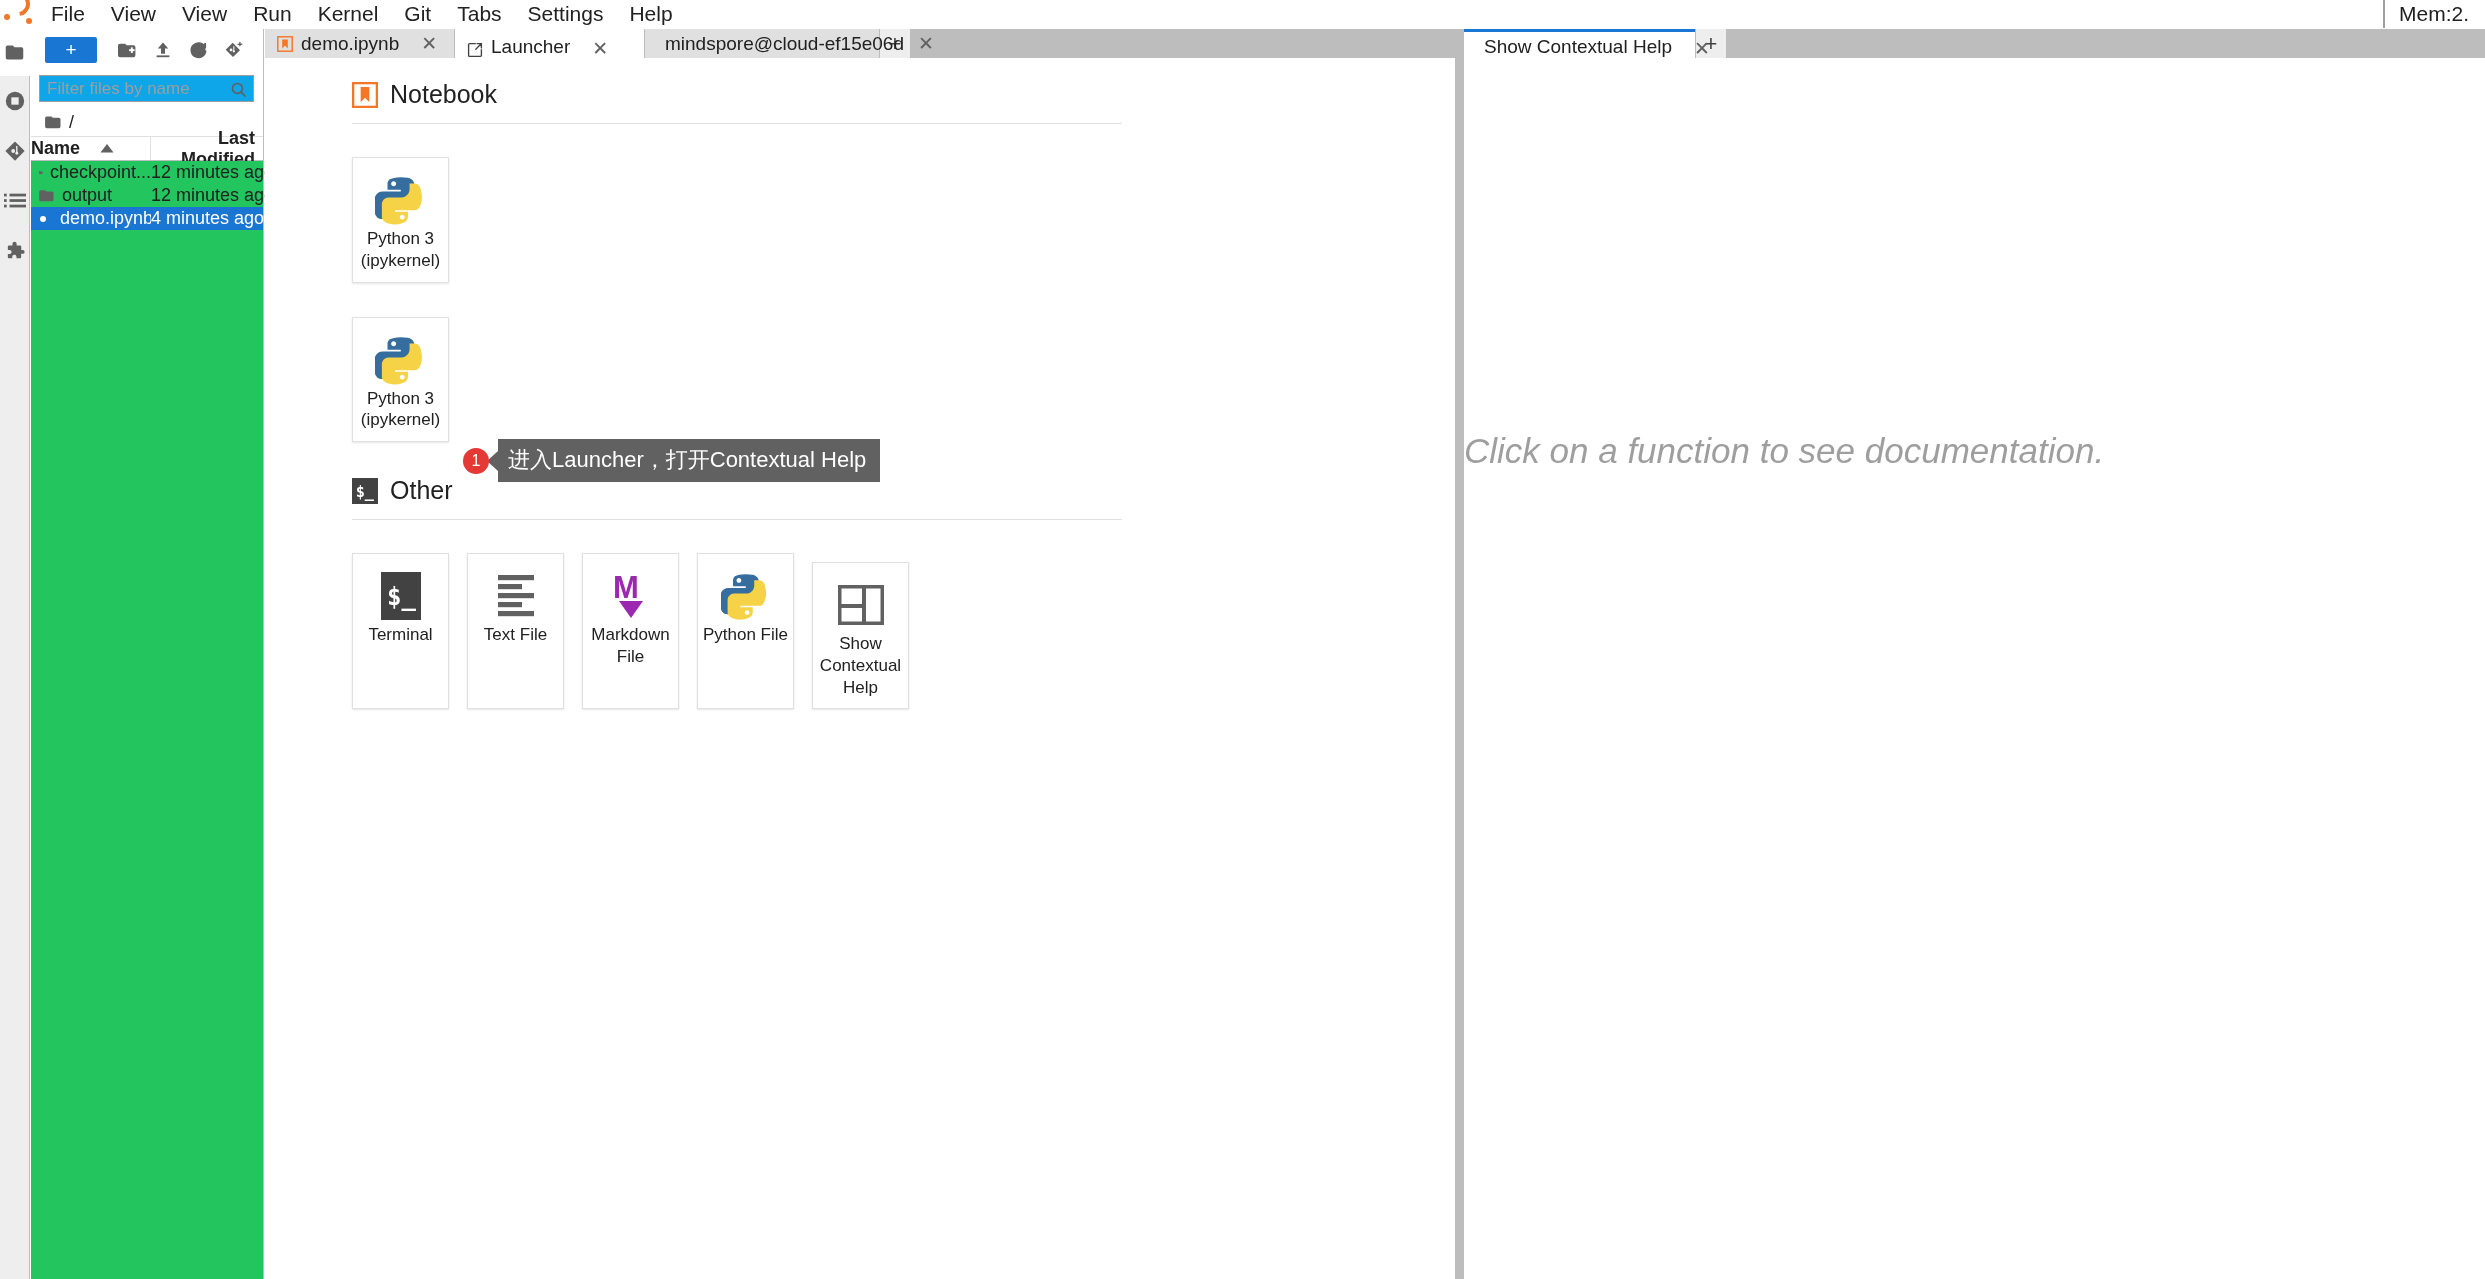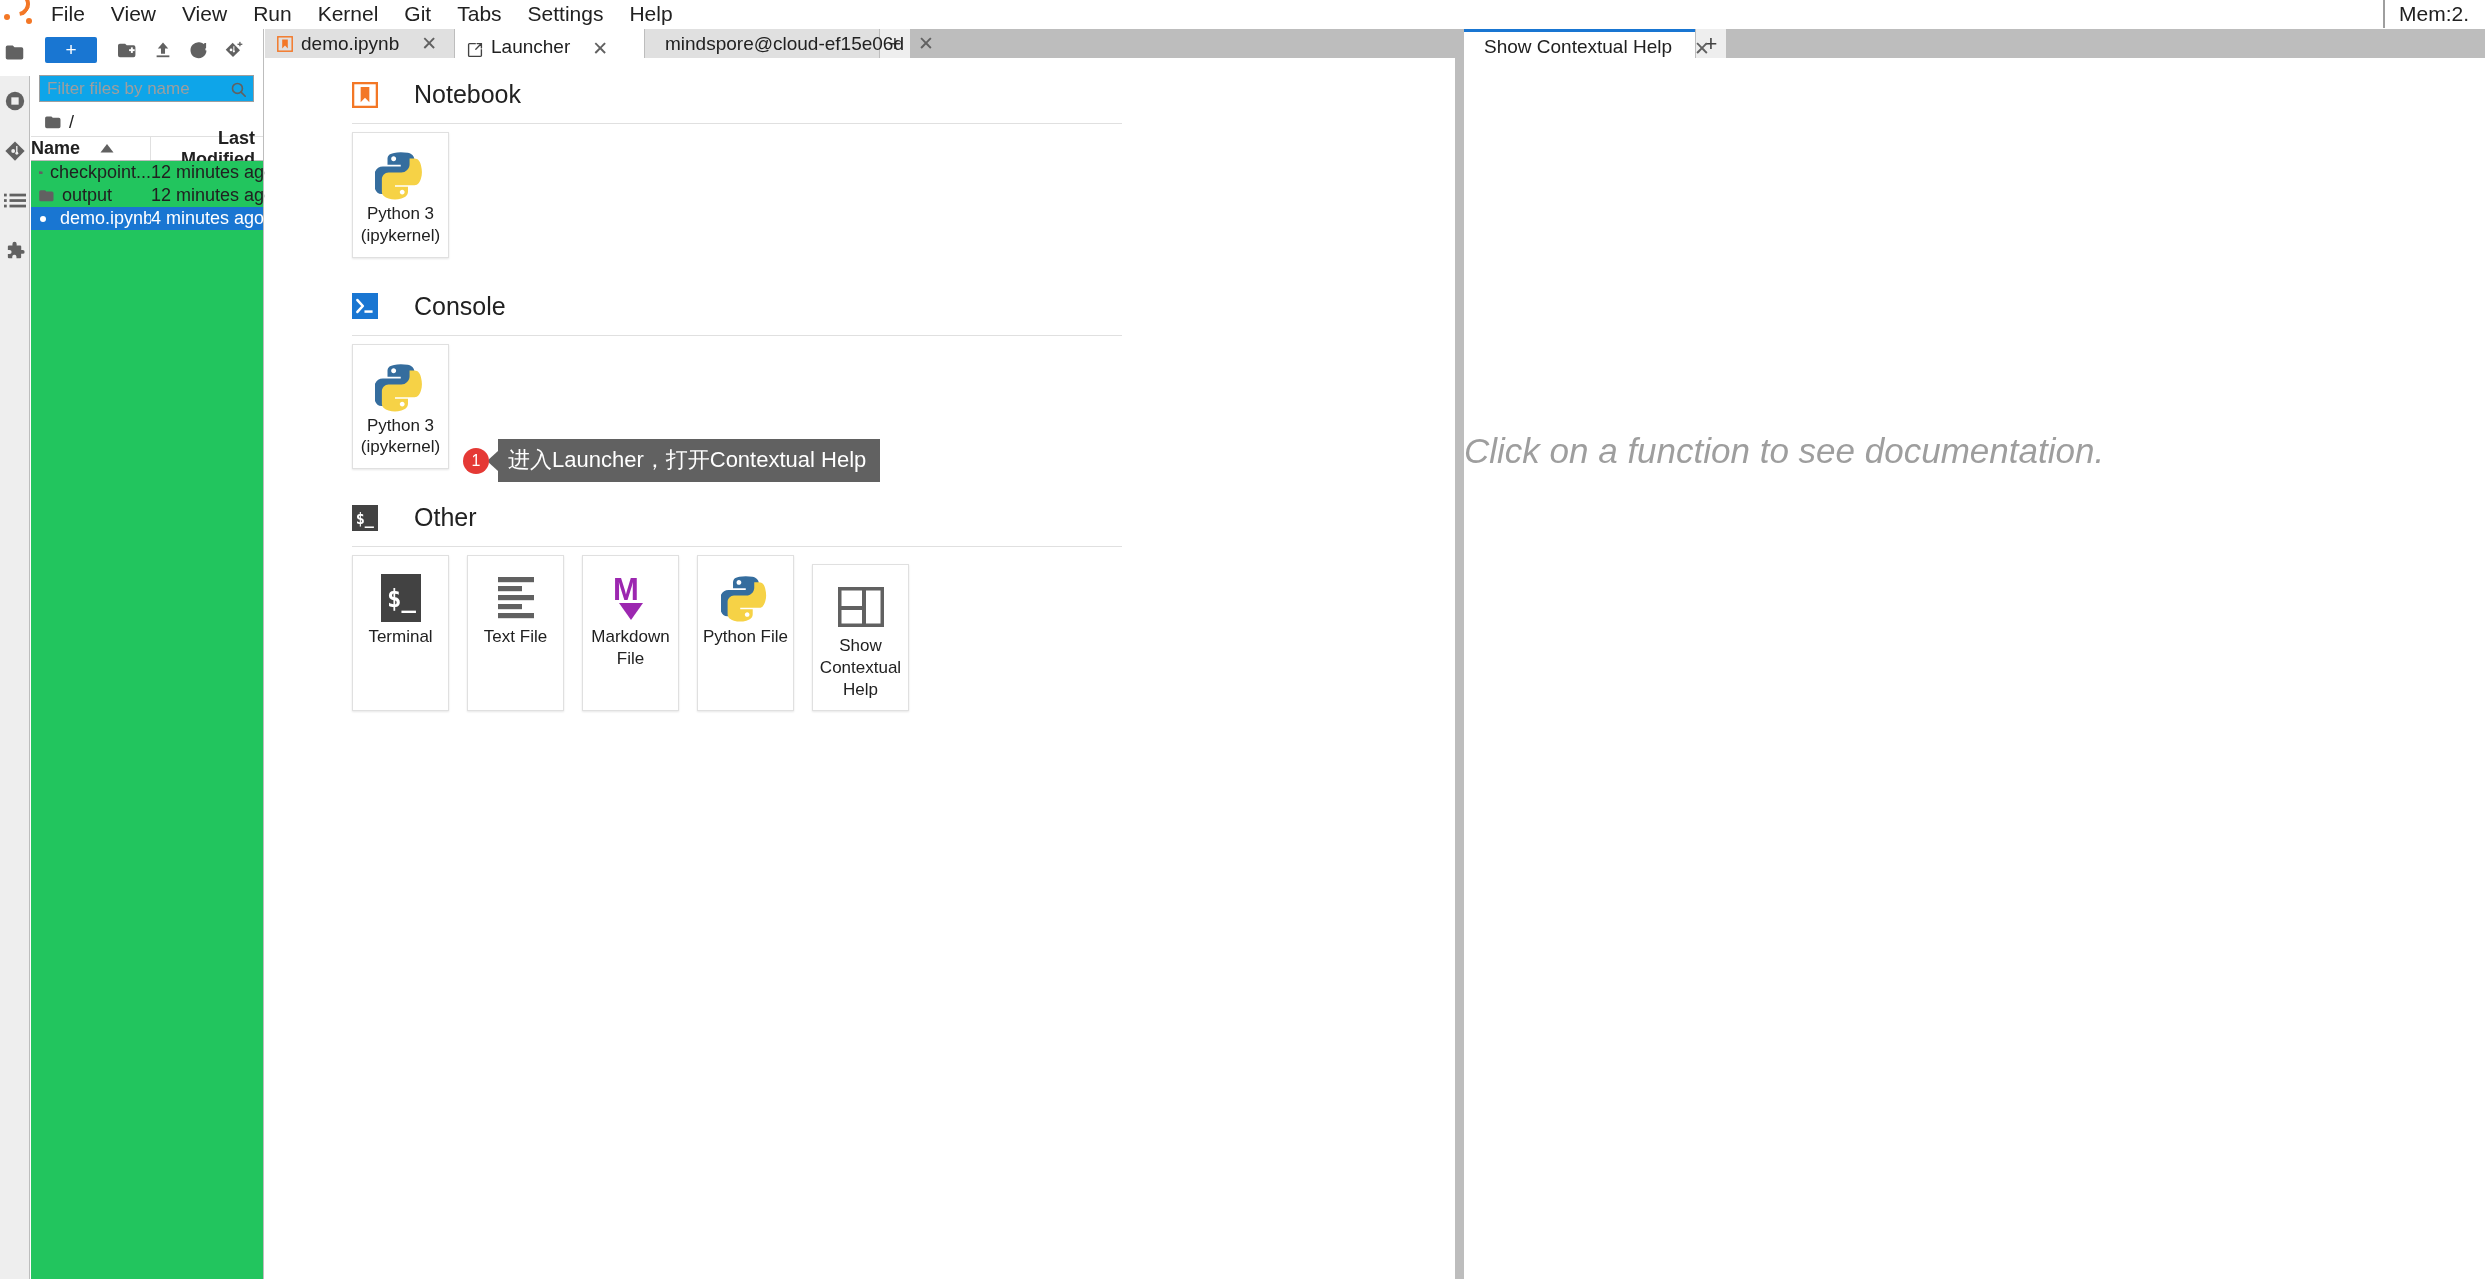--- a/index.html
+++ b/index.html
@@ -226,24 +226,24 @@
     flex: 1 1 auto;
     background: #ffffff;
     overflow: hidden;
     position: relative;
     padding-left: 87px;
     padding-top: 22px;
   }
   .lc-section { width: 770px; }
   .lc-head {
     display: flex; align-items: center;
-    gap: 36px;
+    gap: 12px;
     padding-bottom: 14px;
     border-bottom: 1px solid #e0e0e0;
-    margin-bottom: 8px;
+    margin-bottom: 33px;
   }
   .lc-head .lc-title {
     font-size: 25px; color: #212121;
   }
   .lc-cards { display: flex; flex-wrap: wrap; gap: 18px; }
   .lc-card {
     width: 97px; min-height: 97px;
     background: #ffffff;
     border: 1px solid #e0e0e0;
     box-shadow: 0 1px 2px rgba(0,0,0,0.10);
@@ -536,28 +536,20 @@
           </div>
           <div class="cardlabel" style="white-space:pre-line;">Python 3
 (ipykernel)</div>
         </div>
       </div>
     </div>
 
     <div class="sec-gap"></div>
 
     <div class="lc-section">
-      <div class="lc-head">
-        <svg width="26" height="26" viewBox="0 0 24 24">
-          <rect x="0" y="0" width="24" height="24" fill="#1976d2"></rect>
-          <path d="M5 6.5 10 12l-5 5.5" fill="none" stroke="#ffffff" stroke-width="2.4" stroke-linecap="round" stroke-linejoin="round"></path>
-          <rect x="11.5" y="16" width="7.5" height="2.3" fill="#ffffff"></rect>
-        </svg>
-        <span class="lc-title">Console</span>
-      </div>
       <div class="lc-cards">
         <div class="lc-card">
           <div class="cardicon">
             <svg width="52" height="52" viewBox="0 0 64 64">
               <path d="M31.7 4c-3.1 0-5.9.3-8.2.8-6.9 1.2-8.1 3.8-8.1 8.5v6.2h16.3v2.1H9.6c-4.8 0-9 2.9-10.3 8.4-1.5 6.3-1.6 10.3 0 16.9 1.2 4.9 4 8.4 8.8 8.4h5.6v-7.5c0-5.4 4.7-10.2 10.3-10.2h16.2c4.6 0 8.3-3.8 8.3-8.4V13.3c0-4.5-3.8-7.9-8.3-8.6C37.3 4.3 34.8 4 31.7 4zm-8.8 5c1.7 0 3.1 1.4 3.1 3.1s-1.4 3-3.1 3-3-1.4-3-3 1.3-3.1 3-3.1z" fill="#356d9e"></path>
               <path d="M52.1 21.5v7.3c0 5.7-4.8 10.4-10.3 10.4H25.6c-4.5 0-8.3 3.9-8.3 8.4v15.9c0 4.5 3.9 7.1 8.3 8.4 5.2 1.5 10.2 1.8 16.2 0 4.2-1.2 8.3-3.6 8.3-8.4v-6.3H33.8v-2.1h24.4c4.8 0 6.5-3.3 8.2-8.3 1.7-5.1 1.6-10.1 0-16.7-1.2-4.8-3.4-8.4-8.2-8.4h-6.1zm-9.2 39.3c1.7 0 3 1.3 3 3s-1.3 3.1-3 3.1-3.1-1.4-3.1-3.1 1.4-3 3.1-3z" transform="translate(-8.5 -9.5) scale(0.98)" fill="#f6d246"></path>
             </svg>
           </div>
           <div class="cardlabel" style="white-space:pre-line;">Python 3
 (ipykernel)</div>

